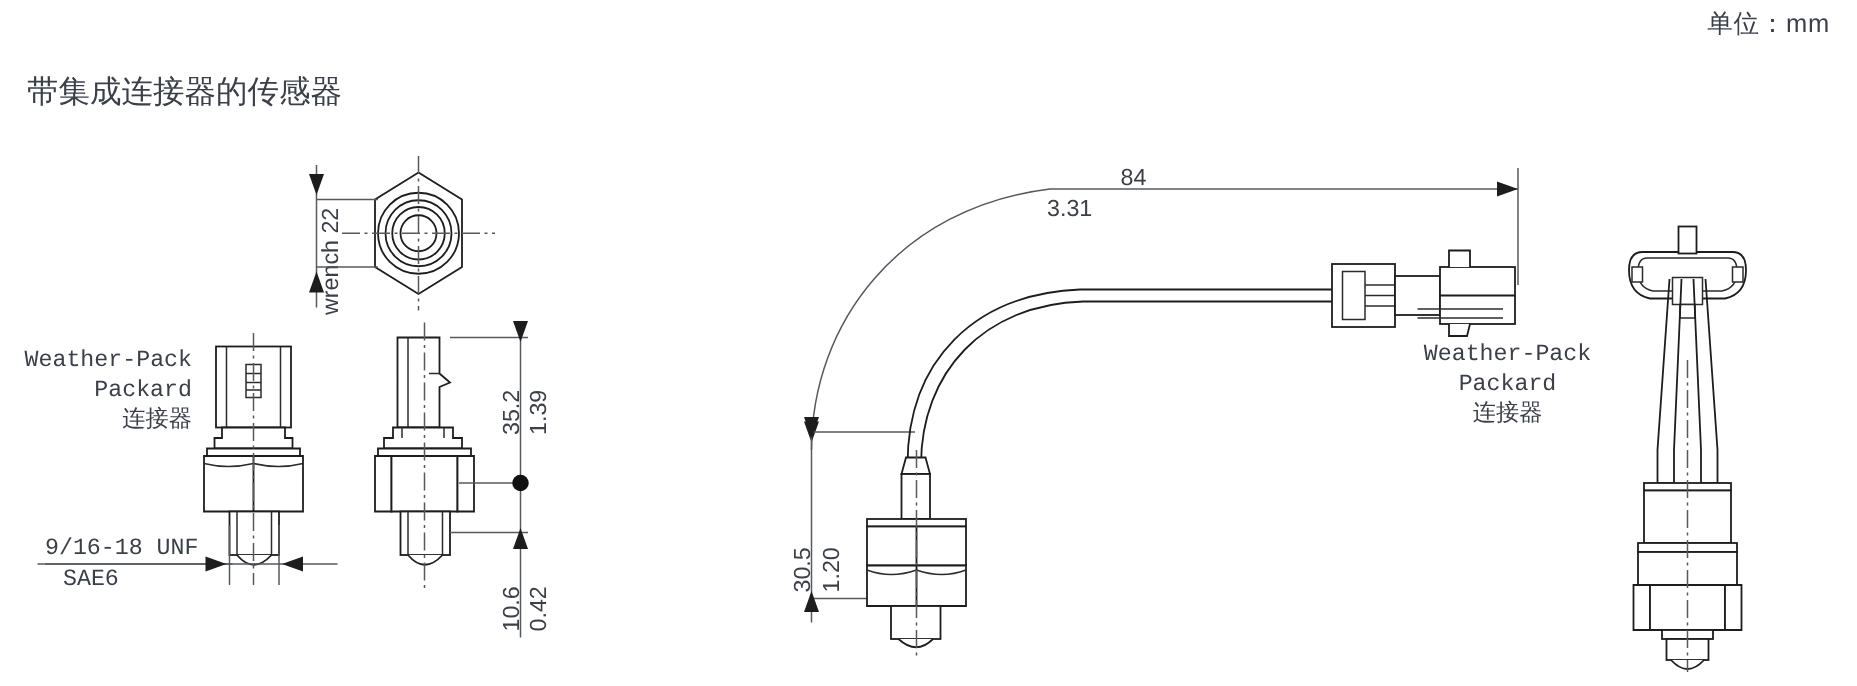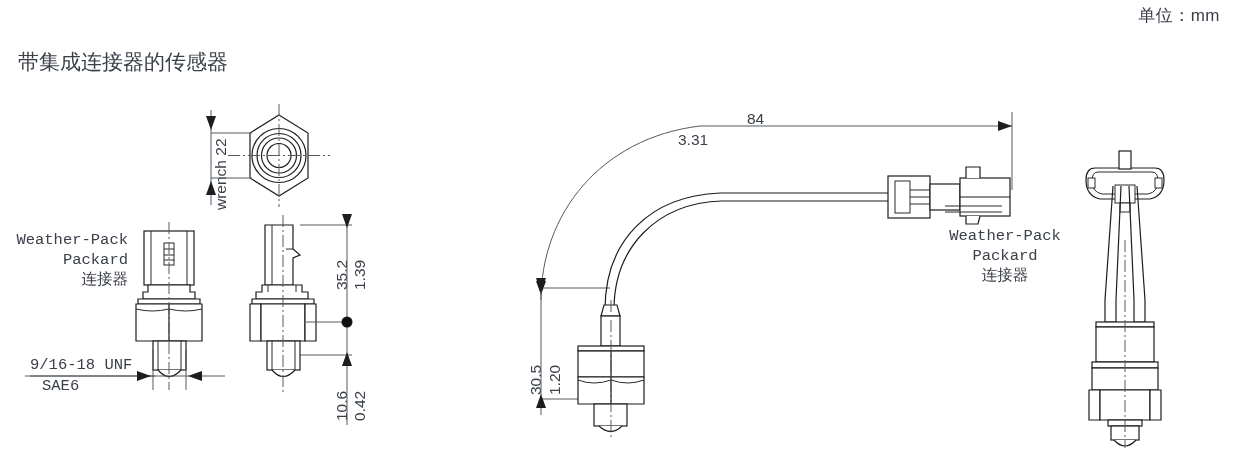--- a/index.html
+++ b/index.html
@@ -93,21 +93,21 @@
 
   <div class="txt dim rot-90" style="left:212px; top:210px;">wrench 22</div>
 
   <div class="txt dim rot-90" style="left:333px; top:290px;">35.2</div>
   <div class="txt dim rot-90" style="left:351px; top:290px;">1.39</div>
 
   <div class="txt dim rot-90" style="left:333px; top:421px;">10.6</div>
   <div class="txt dim rot-90" style="left:351px; top:421px;">0.42</div>
 
   <div class="txt dim" style="left:703px; top:110px;margin-left:44px;">84</div>
-  <div class="txt dim" style="left:678px; top:131px;">3.31</div>
+  <div class="txt dim" style="left:698px; top:131px;">3.31</div>
 
   <div class="txt dim rot-90" style="left:527px; top:395px;">30.5</div>
   <div class="txt dim rot-90" style="left:546px; top:395px;">1.20</div>
 
   <div class="lbl-block lbl-center" style="left:880px; top:227px; width:250px;">
     <div>Weather-Pack</div>
     <div>Packard</div>
     <div>连接器</div>
   </div>
 

